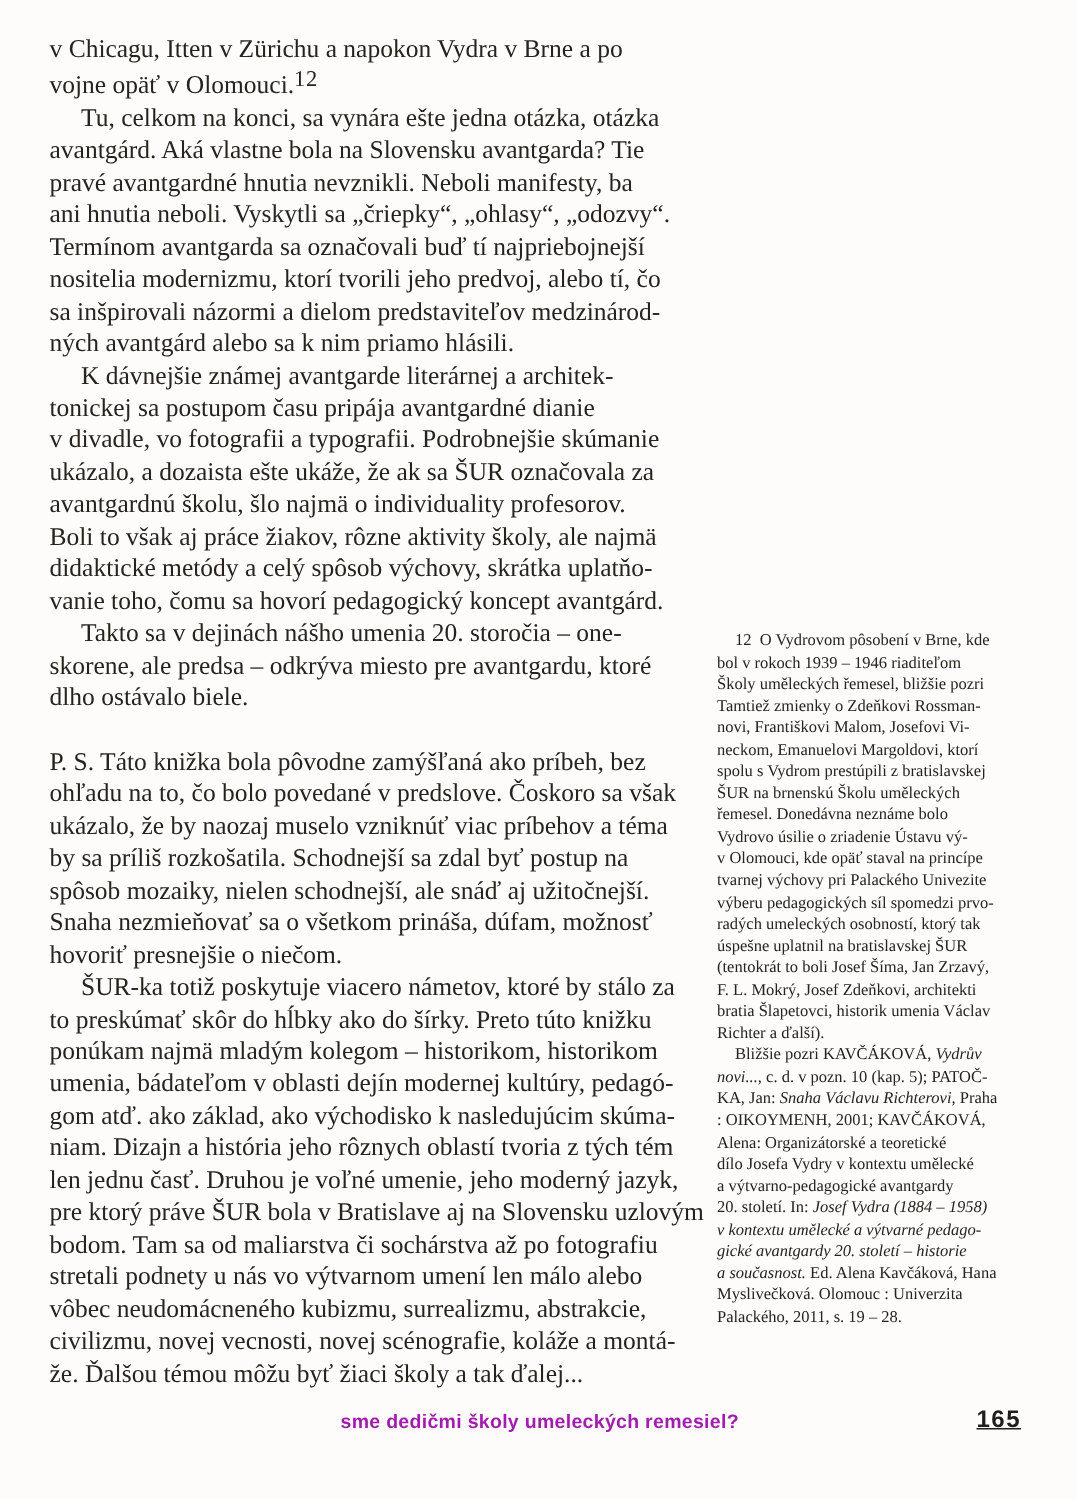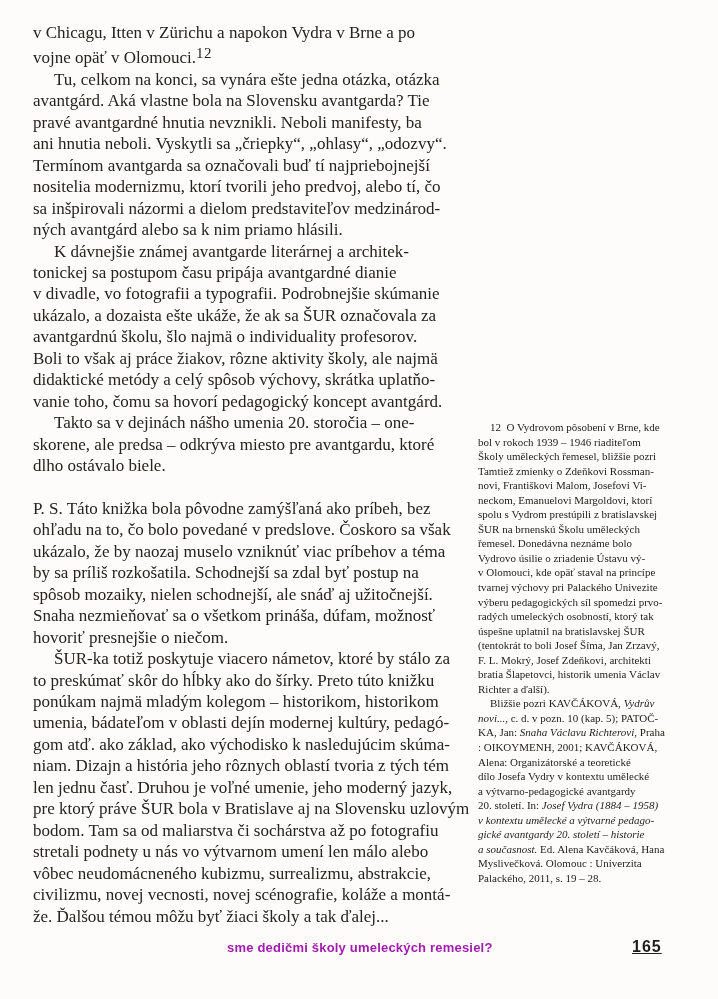--- a/index.html
+++ b/index.html
@@ -46,21 +46,21 @@
     font-family: "Liberation Sans", sans-serif;
     font-weight: bold;
     font-size: 13px;
     line-height: 16px;
     letter-spacing: 0.2px;
     color: #a21caf;
     margin-left: 40px;
   }
   .footer-pagenum {
     position: absolute;
-    left: 632px;
+    left: 651px;
     top: 937px;
     font-family: "Liberation Sans", sans-serif;
     font-weight: bold;
     font-size: 16px;
     line-height: 20px;
     letter-spacing: 1px;
     color: #211d1a;
     text-decoration: underline;
   }
 </style>

